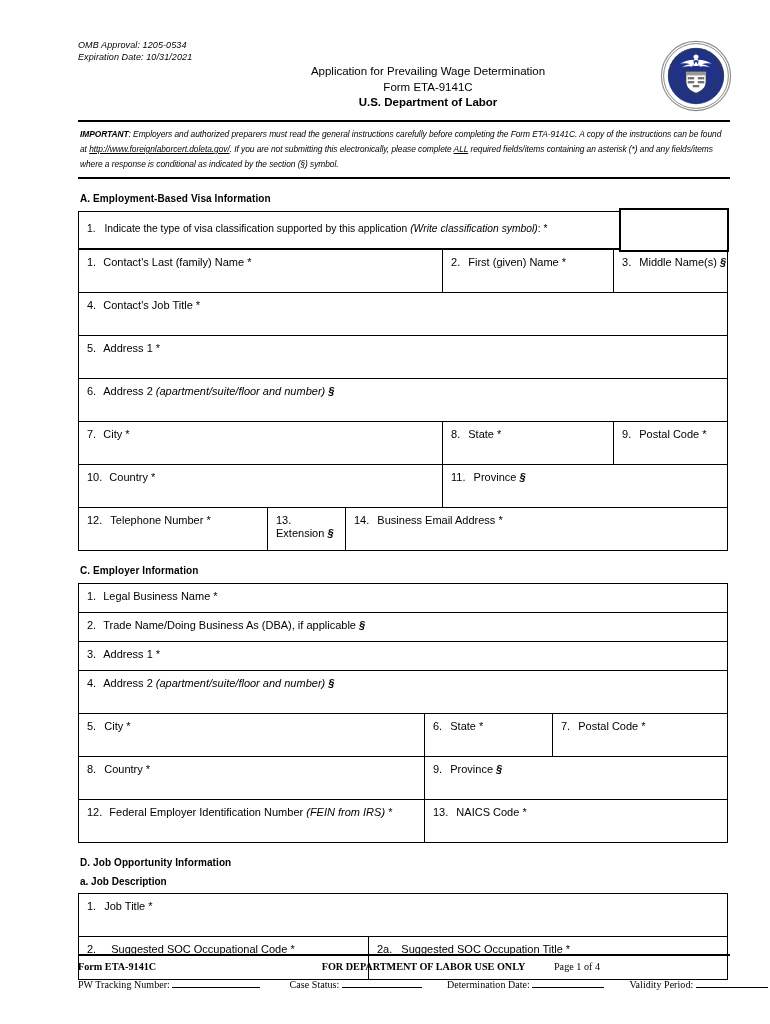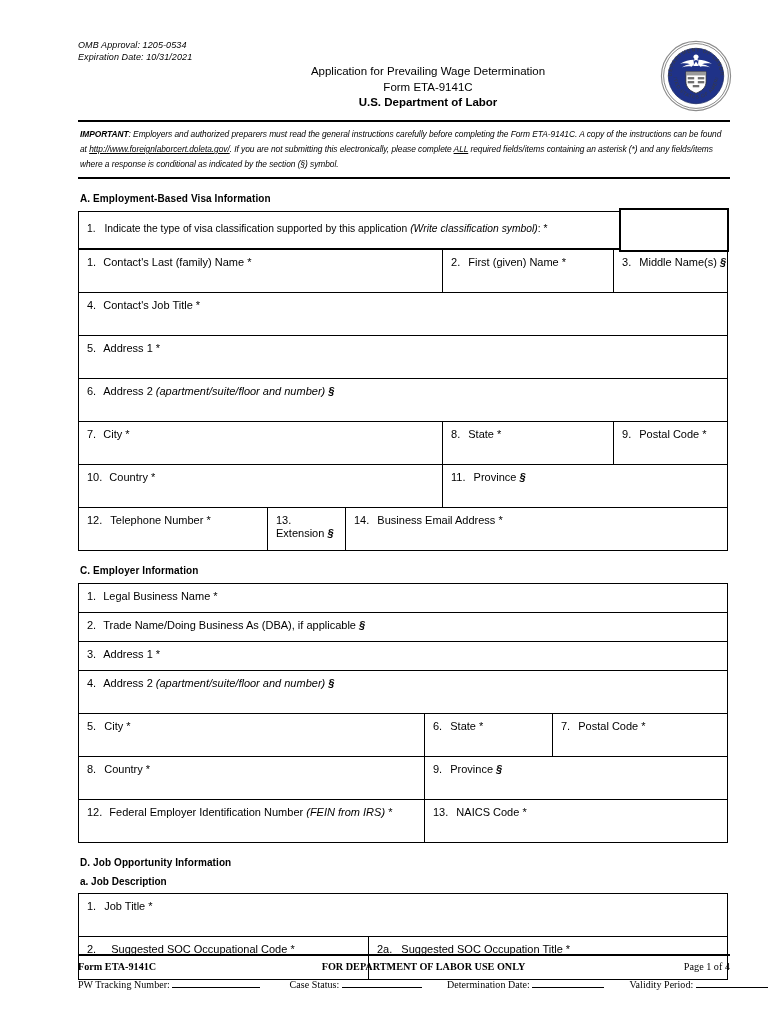--- a/index.html
+++ b/index.html
@@ -141,21 +141,21 @@
   .footer-row1 {
     display: flex;
     align-items: baseline;
     font-family: "Liberation Serif", serif;
     font-size: 10.2px;
     font-weight: bold;
     padding-top: 5px;
   }
   .footer-row1 .left { width: 33%; }
   .footer-row1 .mid { width: 40%; text-align: center; }
-  .footer-row1 .right { width: 27%; text-align: right; font-weight: normal; }
+  .footer-row1 .right { width: 27%; text-align: left; font-weight: normal; }
   .footer-row2 {
     font-family: "Liberation Serif", serif;
     font-size: 10px;
     padding-top: 7px;
     white-space: nowrap;
     letter-spacing: 0.05px;
   }
   .fill {
     display: inline-block;
     border-bottom: 1px solid #000;

